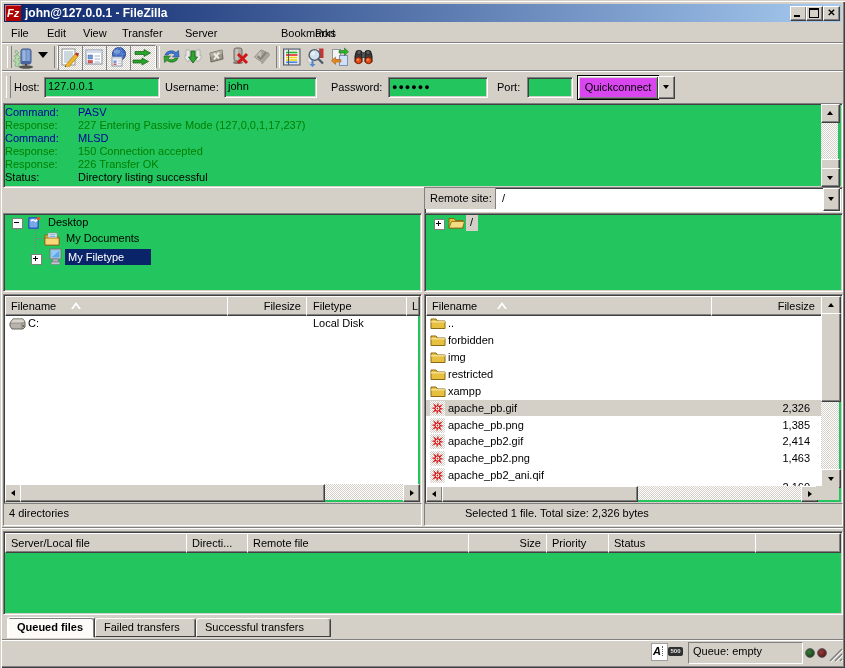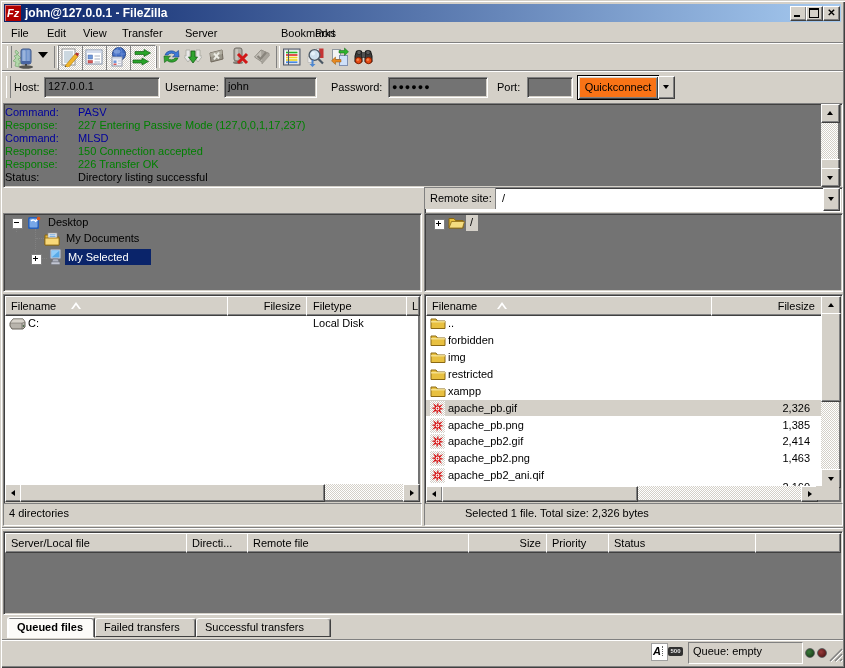--- a/index.html
+++ b/index.html
@@ -1,20 +1,20 @@
 <!DOCTYPE html>
 <html><head>
 <meta charset="utf-8">
 <style>
 html,body{margin:0;padding:0;}
 body{width:845px;height:668px;overflow:hidden;font-family:"Liberation Sans",sans-serif;font-size:11px;color:#000;}
 .abs{position:absolute;}
 #win{position:absolute;left:0;top:0;width:845px;height:668px;background:#d4d0c8;
 box-shadow: inset 1px 1px 0 #d4d0c8, inset 2px 2px 0 #ffffff, inset -1px -1px 0 #404040, inset -2px -2px 0 #808080;}
-.sunken{border:1px solid;border-color:#808080 #ffffff #ffffff #808080;box-shadow:inset 1px 1px 0 #404040, inset -1px -1px 0 #d4d0c8;background:#737373;}
+.sunken{border:1px solid;border-color:#808080 #ffffff #ffffff #808080;box-shadow:inset 1px 1px 0 #404040, inset -1px -1px 0 #d4d0c8;background:#22c55e;}
 .sunken1{border:1px solid;border-color:#808080 #ffffff #ffffff #808080;background:#d4d0c8;}
 .raised{background:#d4d0c8;border:1px solid;border-color:#ffffff #404040 #404040 #ffffff;box-shadow:inset -1px -1px 0 #808080;}
 .track{background-color:#fff;background-image:linear-gradient(45deg,#d4d0c8 25%,transparent 25%,transparent 75%,#d4d0c8 75%),linear-gradient(45deg,#d4d0c8 25%,transparent 25%,transparent 75%,#d4d0c8 75%);background-size:2px 2px;background-position:0 0,1px 1px;}
 
 .tri-up{width:0;height:0;border-left:3px solid transparent;border-right:3px solid transparent;border-bottom:4px solid #000;}
 .tri-dn{width:0;height:0;border-left:3px solid transparent;border-right:3px solid transparent;border-top:4px solid #000;}
 .tri-lf{width:0;height:0;border-top:3px solid transparent;border-bottom:3px solid transparent;border-right:4px solid #000;}
 .tri-rt{width:0;height:0;border-top:3px solid transparent;border-bottom:3px solid transparent;border-left:4px solid #000;}
 .hdr{background:#d4d0c8;border:1px solid;border-color:#ffffff #404040 #404040 #ffffff;box-shadow:inset -1px -1px 0 #808080;}
 </style>
@@ -196,21 +196,21 @@
   <div class="abs" style="left:165px;top:9px;">Username:</div>
   <div class="abs sunken" style="left:224px;top:5px;width:91px;height:19px;">
         <div class="abs" style="left:3px;top:2px;">john</div>
       </div>
   <div class="abs" style="left:331px;top:9px;">Password:</div>
   <div class="abs sunken" style="left:388px;top:5px;width:98px;height:19px;">
         <div class="abs" style="left:3px;top:4px;font-size:9px;letter-spacing:1px;">●●●●●●</div>
       </div>
   <div class="abs" style="left:497px;top:9px;">Port:</div>
   <div class="abs sunken" style="left:527px;top:5px;width:44px;height:19px;"></div>
-  <div class="abs" style="left:577px;top:3px;width:80px;height:23px;background:#f97316;border:1px solid #000;box-shadow:inset 1px 1px 0 #fff,inset -1px -1px 0 #404040,inset 2px 2px 0 #d4d0c8,inset -2px -2px 0 #808080;text-align:center;line-height:22px;">Quickconnect</div>
+  <div class="abs" style="left:577px;top:3px;width:80px;height:23px;background:#d946ef;border:1px solid #000;box-shadow:inset 1px 1px 0 #fff,inset -1px -1px 0 #404040,inset 2px 2px 0 #d4d0c8,inset -2px -2px 0 #808080;text-align:center;line-height:22px;">Quickconnect</div>
   <div class="abs raised" style="left:658px;top:4px;width:15px;height:21px;">
         <div class="abs tri-dn" style="left:4px;top:8px;"></div>
       </div>
 </div>
 
 <div class="abs sunken" style="left:3px;top:103px;width:838px;height:83px;"></div>
 <div id="log" class="abs" style="left:5px;top:105px;width:816px;height:79px;overflow:hidden;">
   <div class="abs" style="left:0;top:1px;color:#00009c;">Command:</div>
       <div class="abs" style="left:73px;top:1px;color:#00009c;">PASV</div>
   <div class="abs" style="left:0;top:14px;color:#008000;">Response:</div>
@@ -269,21 +269,21 @@
   <div class="abs" style="left:61px;top:17px;">My Documents</div>
 
   <div class="abs" style="left:42px;top:33px;"><svg width="17" height="17">
     <rect x="3" y="1" width="11" height="10" rx="1" fill="#c8ccd8" stroke="#707480"></rect>
     <rect x="4.5" y="2.5" width="8" height="7" fill="#58aae8"></rect>
     <path d="M4.5 2.5 L12.5 2.5 L4.5 9.5 Z" fill="#90ccf8"></path>
     <path d="M6 11 L11 11 L12 14 L5 14 Z" fill="#b0b4c0" stroke="#707480" stroke-width="0.6"></path>
     <rect x="4" y="14" width="9" height="2.4" rx="1" fill="#c8ccd8" stroke="#707480" stroke-width="0.6"></rect>
   </svg></div>
   <div class="abs" style="left:60px;top:34px;width:86px;height:16px;background:#0a246a;"></div>
-  <div class="abs" style="left:63px;top:36px;color:#fff;">My Selected</div>
+  <div class="abs" style="left:63px;top:36px;color:#fff;">My Filetype</div>
 </div>
 
 <div id="remotecombo" class="abs sunken" style="left:424px;top:187px;width:417px;height:25px;background:#fff;">
   <div class="abs" style="left:0;top:0;width:70px;height:21px;background:#d4d0c8;border-right:1px solid #808080;">
         <div class="abs" style="left:5px;top:4px;">Remote site:</div>
       </div>
   <div class="abs" style="left:77px;top:4px;">/</div>
   <div class="abs raised" style="left:398px;top:0px;width:15px;height:21px;">
         <div class="abs tri-dn" style="left:4px;top:8px;"></div>
       </div>

